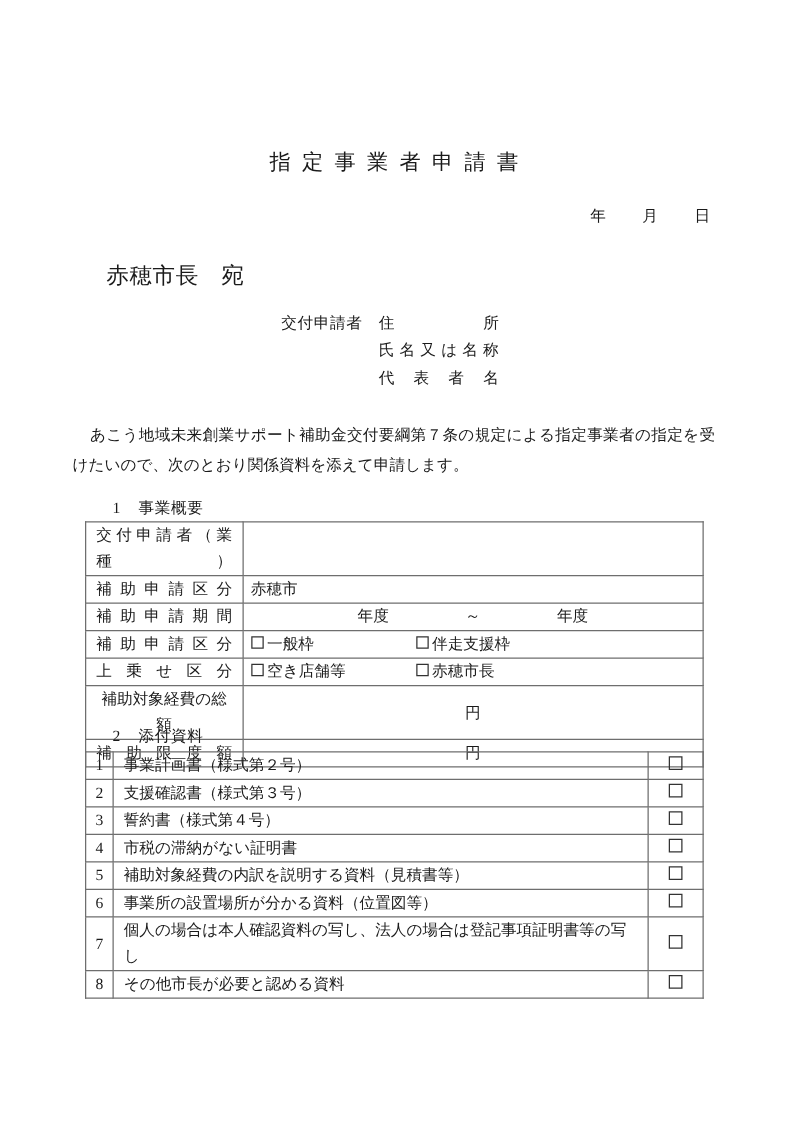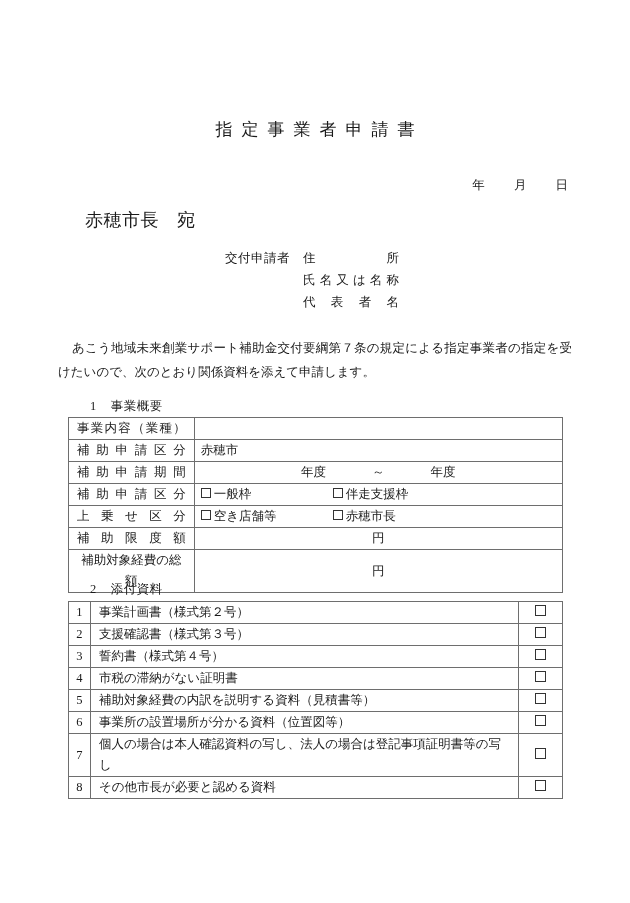--- a/index.html
+++ b/index.html
@@ -37,21 +37,21 @@
     right: 0;
     top: 118px;
     text-align: center;
     font-size: 17px;
     letter-spacing: 9px;
     text-indent: 9px;
   }
   .date-line {
     position: absolute;
     right: 62px;
-    top: 177px;
+    top: 165px;
     font-size: 12.5px;
     text-align: center;
   }
   .date-line span { margin-left: 26px; }
   .date-line span:first-child { margin-left: 0; }
 
   .addressee {
     position: absolute;
     left: 85px;
     top: 208px;
@@ -138,20 +138,21 @@
     text-align: center;
   }
   #overview-table td.value {
     width: 369px;
     box-sizing: border-box;
   }
   .period-cell {
     display: flex;
     justify-content: center;
     align-items: center;
+    gap: 15px;
   }
   .period-cell .y1 { margin-right: 46px; }
   .period-cell .tilde { margin-right: 46px; }
   .choice-cell {
     display: flex;
     align-items: center;
   }
   .choice-cell .opt1 { width: 132px; }
   .chk {
     display: inline-block;
@@ -233,21 +234,21 @@
     <span class="ind"></span><span>あこう地域未来創業サポート補助金交付要綱第７条の規定による指定事業者の指定を受けたいので、次のとおり関係資料を添えて申請します。</span>
   </div>
 
   <div class="section-head" id="sec1-head">
     <span class="num">1</span><span>事業概要</span>
   </div>
 
   <table id="overview-table">
     <tbody>
       <tr>
-        <td class="label">事業内容（業種）</td>
+        <td class="label">交付申請者（業種）</td>
         <td class="value"></td>
       </tr>
       <tr>
         <td class="label">補助申請区分</td>
         <td class="value">赤穂市</td>
       </tr>
       <tr>
         <td class="label">補助申請期間</td>
         <td class="value">
           <div class="period-cell">
@@ -269,27 +270,27 @@
       <tr>
         <td class="label">上乗せ区分</td>
         <td class="value">
           <div class="choice-cell">
             <span class="opt1"><span class="chk"></span><span>空き店舗等</span></span>
             <span><span class="chk"></span><span>赤穂市長</span></span>
           </div>
         </td>
       </tr>
       <tr>
+        <td class="label natural">補助対象経費の総額</td>
+        <td class="value yen-cell">円</td>
+      </tr>
+      <tr>
         <td class="label">補助限度額</td>
         <td class="value yen-cell">円</td>
       </tr>
-      <tr>
-        <td class="label natural">補助対象経費の総額</td>
-        <td class="value yen-cell">円</td>
-      </tr>
     </tbody>
   </table>
 
   <div class="section-head" id="sec2-head">
     <span class="num">2</span><span>添付資料</span>
   </div>
 
   <table id="attach-table">
     <tbody>
       <tr>

